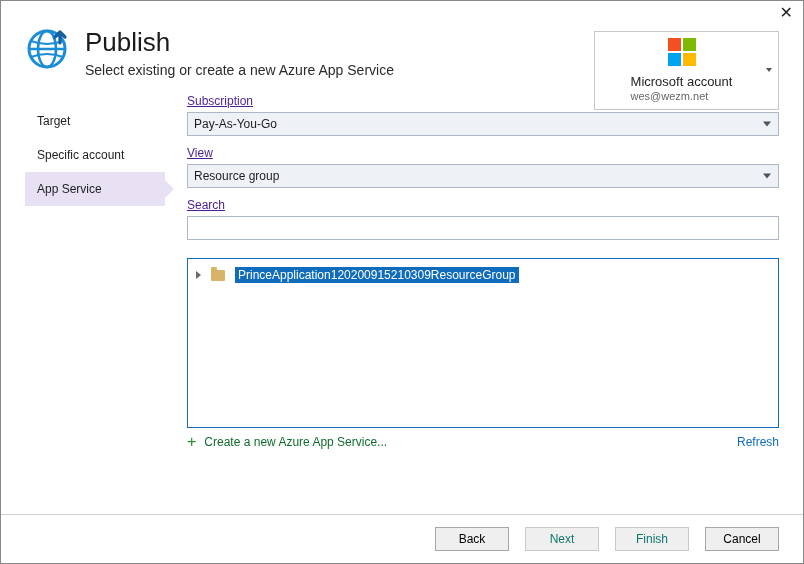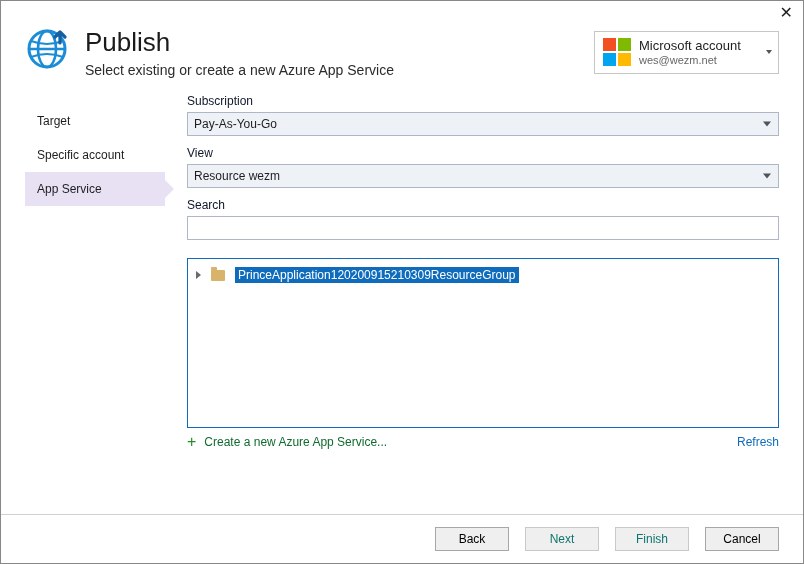--- a/index.html
+++ b/index.html
@@ -5,36 +5,36 @@
 * { box-sizing: border-box; margin: 0; padding: 0; font-family: "Segoe UI", Arial, sans-serif; }
 html, body { width: 804px; height: 564px; background: #fff; overflow: hidden; color: #1e1e1e; }
 .dialog { position: relative; width: 804px; height: 564px; border: 1px solid #888; background: #fff; }
 .close { position: absolute; top: 4px; right: 10px; font-size: 16px; line-height: 1; cursor: pointer; }
 
 .header { display: flex; align-items: flex-start; padding: 26px 24px 10px 24px; }
 .brand-icon { width: 44px; height: 44px; margin-right: 16px; flex-shrink: 0; }
 .brand-text h1 { font-weight: 300; font-size: 26px; color: #1b1b1b; }
 .brand-text p { font-weight: 300; font-size: 14px; color: #2b2b2b; margin-top: 4px; }
 
-.account { position: absolute; top: 30px; right: 24px; border: 1px solid #c6c6c6; padding: 6px 18px 6px 8px; display: flex; align-items: center; gap: 8px; min-width: 185px; }
+.account { position: absolute; top: 30px; right: 24px; border: 1px solid #c6c6c6; padding: 6px 18px 6px 8px; display: flex; align-items: center; gap: 8px; min-width: 185px; flex-direction: column; }
 .ms-logo { width: 28px; height: 28px; display: grid; grid-template-columns: 1fr 1fr; grid-template-rows: 1fr 1fr; gap: 2px; }
 .ms-logo div:nth-child(1){background:#f25022;} .ms-logo div:nth-child(2){background:#7fba00;} .ms-logo div:nth-child(3){background:#00a4ef;} .ms-logo div:nth-child(4){background:#ffb900;}
 .account .txt { display:flex; flex-direction:column; line-height:1.2; }
 .account .name { font-size: 13px; }
 .account .email { font-size: 11px; color:#666; }
 .account::after { content:""; position:absolute; right:6px; top:50%; transform:translateY(-50%); border-left:3px solid transparent; border-right:3px solid transparent; border-top:4px solid #555; }
 
 .body { display: flex; padding: 6px 24px 0 24px; }
 .nav { width: 140px; padding-top: 10px; }
 .nav-item { font-size: 12px; padding: 10px 12px; cursor: pointer; }
 .nav-item.active { background: #e8e1f4; position: relative; }
 .nav-item.active::after { content:""; position:absolute; right:-9px; top:50%; transform:translateY(-50%); width:0; height:0; border-top:9px solid transparent; border-bottom:9px solid transparent; border-left:9px solid #e8e1f4; }
 
 .form { flex: 1; padding-left: 22px; font-size: 12px; }
-.field-label { margin-top: 0px; margin-bottom: 4px; color: #0f172a; }
+.field-label { margin-top: 0px; margin-bottom: 4px; color: #4c1d95; text-decoration: underline; }
 .form .row + .field-label { margin-top: 10px; }
 .select, .select2 { width: 100%; height: 24px; border: 1px solid #adb7c6; background: #eef1f6; padding: 0 22px 0 6px; font-size: 12px; display:flex; align-items:center; position:relative; cursor:pointer; }
 .select::after, .select2::after { content:""; position:absolute; right:7px; top:50%; transform:translateY(-50%); border-left:4px solid transparent; border-right:4px solid transparent; border-top:5px solid #4a5560; }
 .search-input { width: 100%; height: 24px; border: 1px solid #adb7c6; background: #fff; padding: 0 6px; font-size: 12px; }
 
 .tree { width: 100%; height: 170px; border: 1px solid #0f6cbd; background: #fff; margin-top: 18px; padding: 8px; overflow:auto; }
 .tree-row { display:flex; align-items:center; gap:10px; font-size:12px; cursor:pointer; }
 .chev { width:0; height:0; border-top:4px solid transparent; border-bottom:4px solid transparent; border-left:5px solid #6a6a6a; }
 .folder { width:14px; height:11px; background:#d7b46a; border-radius:1px; position:relative; }
 .folder::before { content:""; position:absolute; top:-3px; left:0; width:6px; height:3px; background:#d7b46a; border-radius:1px 1px 0 0; }
@@ -94,21 +94,21 @@
       <div class="field-label">Subscription</div>
       <div class="row">
           <div class="select">
             <span>Pay-As-You-Go</span>
           </div>
         </div>
 
       <div class="field-label">View</div>
       <div class="row">
           <div class="select2">
-            <span>Resource wezm</span>
+            <span>Resource group</span>
           </div>
         </div>
 
       <div class="field-label">Search</div>
       <div class="row"><input class="search-input" type="text" value="" style=""></div>
 
       <div class="tree">
         <div class="tree-row">
           <span class="chev"></span>
           <span class="folder"></span>

